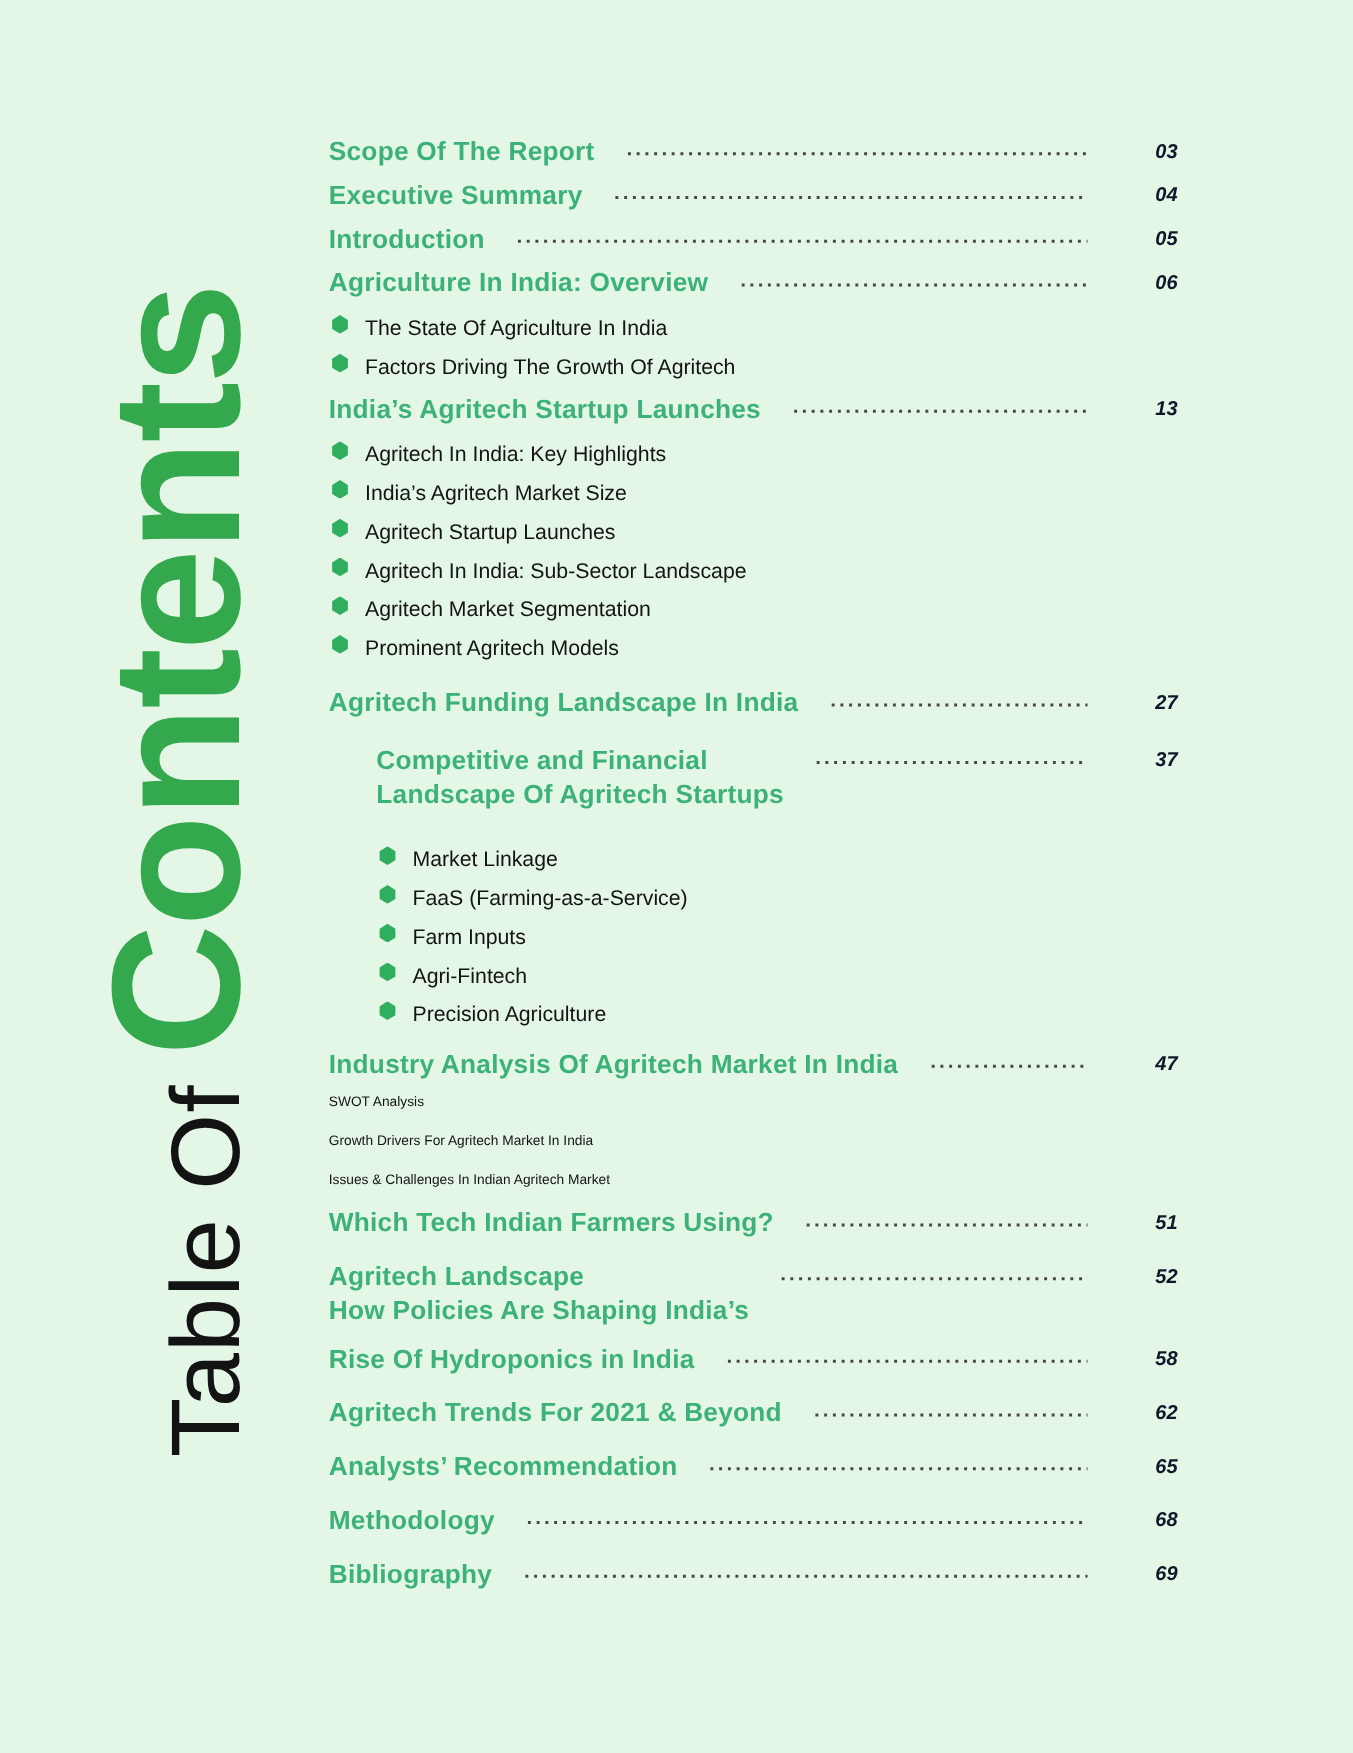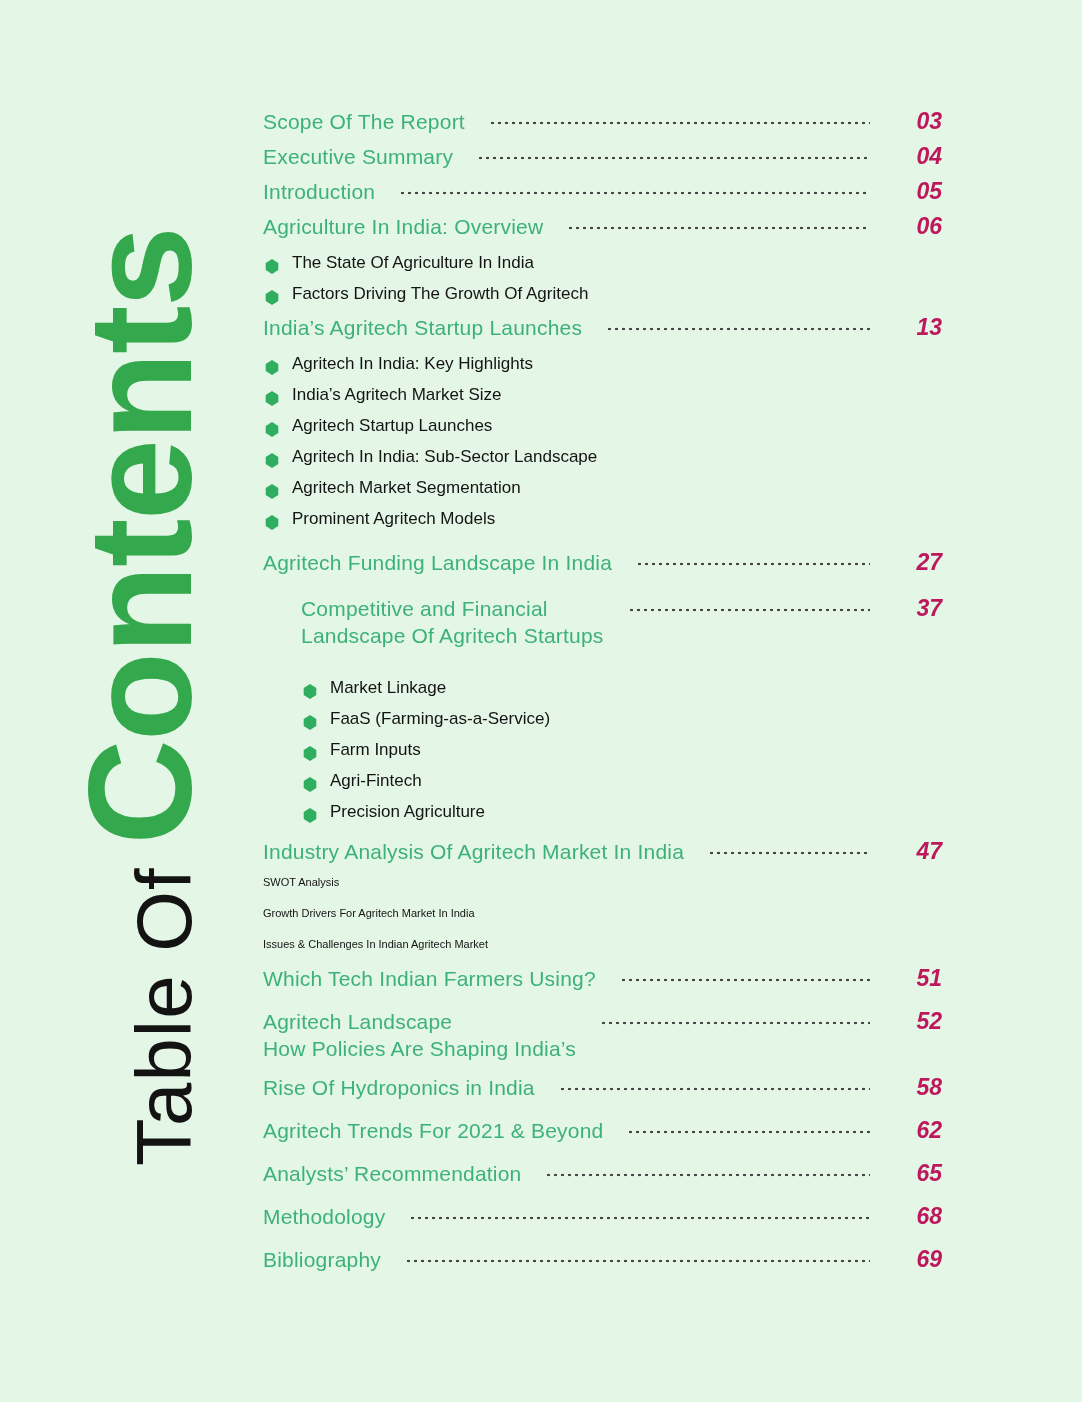--- a/index.html
+++ b/index.html
@@ -39,35 +39,35 @@
   .e6{margin-top:19px;margin-left:38px;}
   .e7{margin-top:15px;}
   .e8{margin-top:10px;}
   .e9{margin-top:16px;}
   .e10{margin-top:12px;}
   .e11,.e12,.e13,.e14{margin-top:16px;}
 
   .head-row{display:flex;align-items:flex-start;}
   .head-label{
     color:var(--heading-green);
-    font-size:21px;font-weight:400;line-height:27px;letter-spacing:.2px;
+    font-size:21px;font-weight:700;line-height:27px;letter-spacing:.2px;
   }
   .leader{
     flex:1;height:4px;margin:13px 22px 0 24px;
     background-image:radial-gradient(circle,var(--dots) 1.2px,transparent 1.55px);
     background-size:7px 4px;background-repeat:repeat-x;background-position:left center;
   }
   .pagenum{
     flex:none;width:50px;text-align:right;
-    font-size:23px;font-weight:700;font-style:italic;color:#be185d;line-height:27px;
+    font-size:16px;font-weight:700;font-style:italic;color:#0f172a;line-height:27px;
   }
 
   .subs{list-style:none;margin:12px 0 0 0;padding:0 0 0 2px;}
   .subs li{
-    display:flex;align-items:flex-end;gap:13px;
+    display:flex;align-items:flex-start;gap:13px;
     font-size:17px;color:var(--dark);line-height:22px;margin-bottom:9px;
   }
   .hex{
     width:14px;height:15px;flex:none;background:var(--bullet-green);
     clip-path:polygon(50% 0%,95% 26%,95% 74%,50% 100%,5% 74%,5% 26%);
   }
   .subs.plain{padding-left:0;}
   .subs.plain li{font-size:11px;}
   .e6 .subs{margin-top:28px;}
   .e7 .subs{margin-top:6px;}

